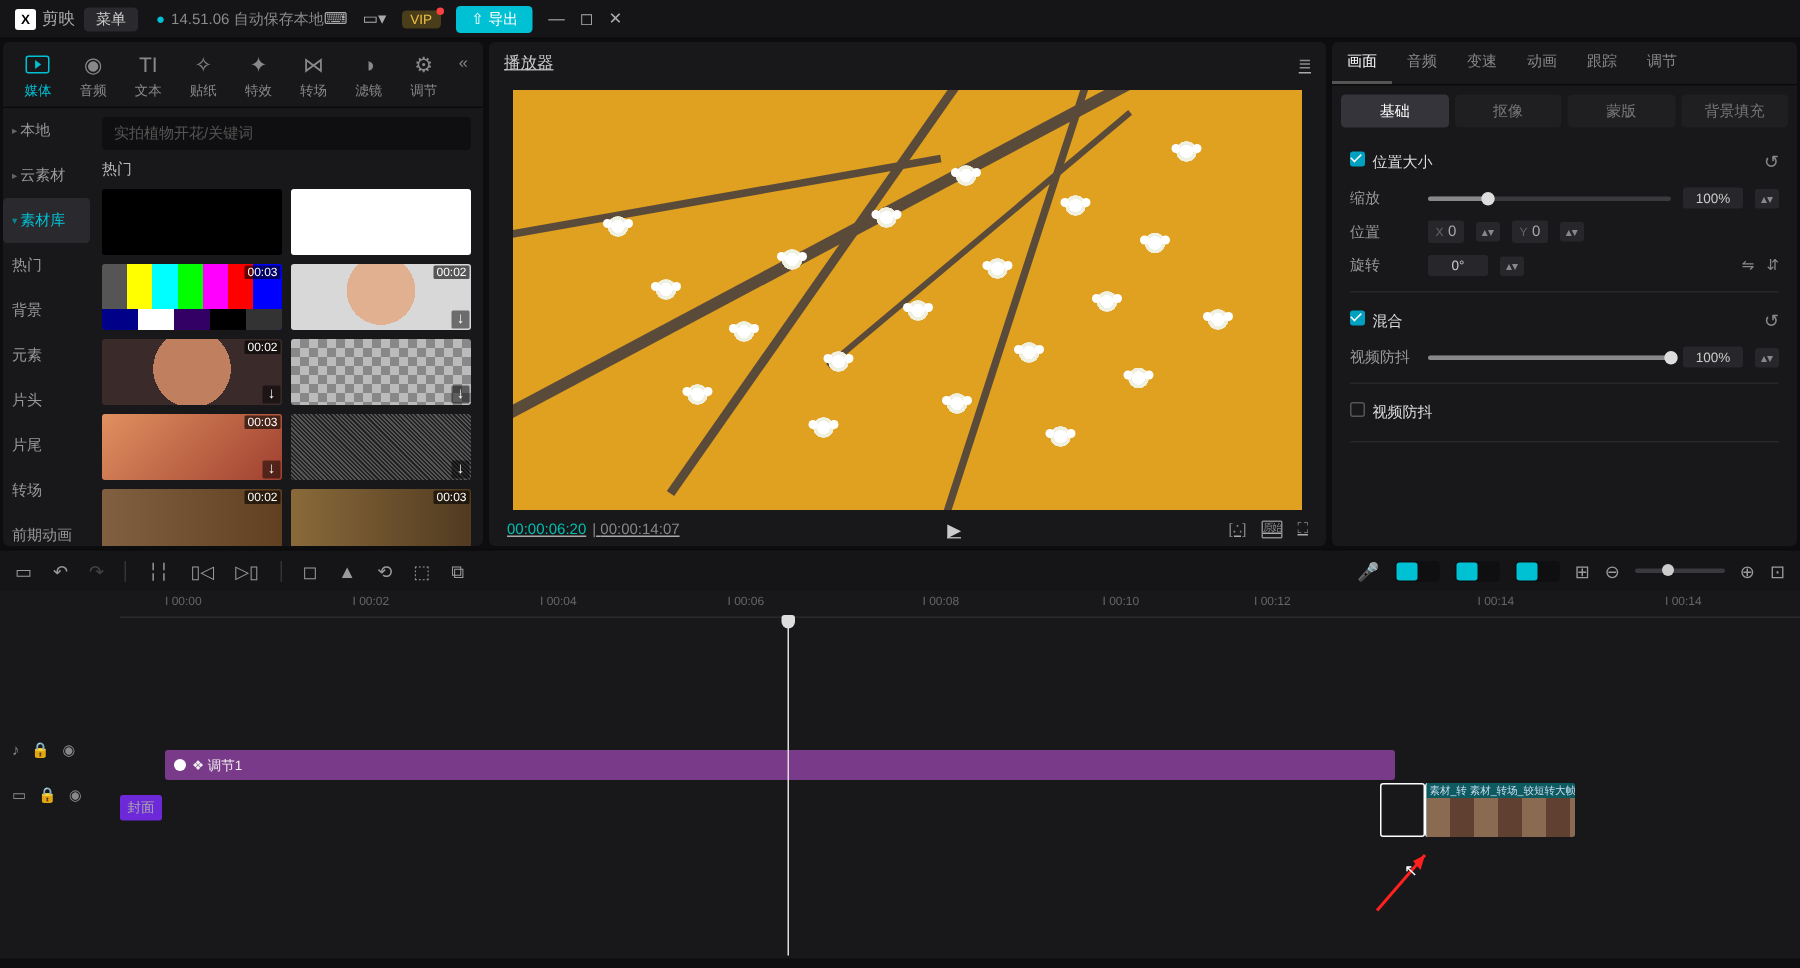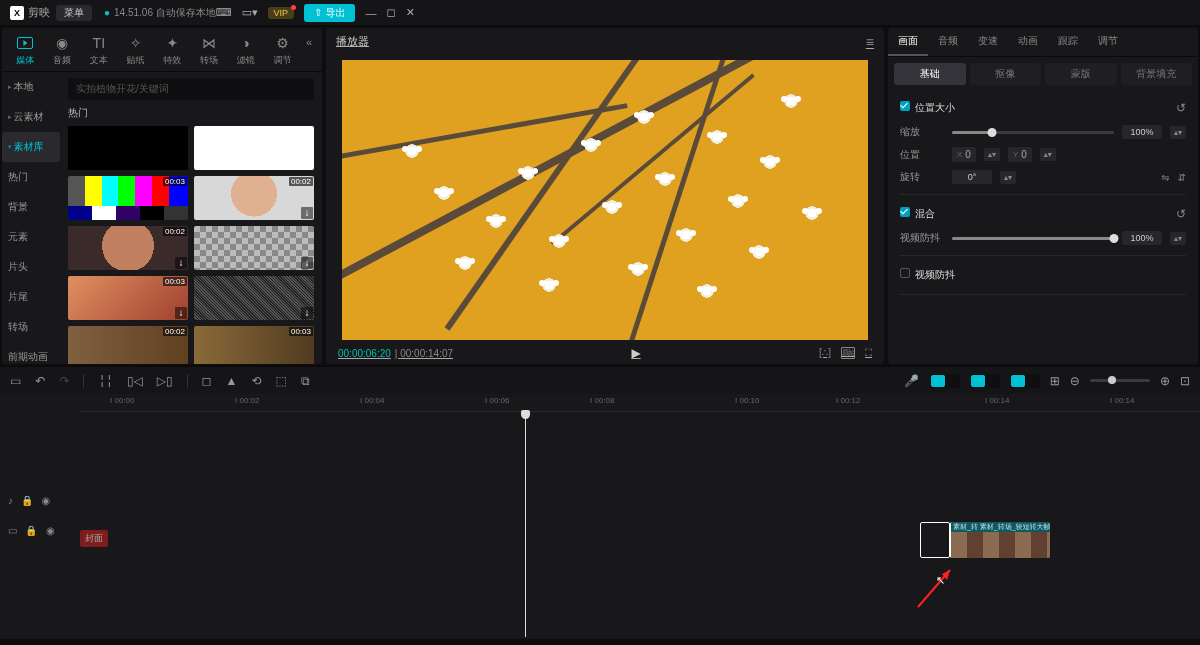--- a/index.html
+++ b/index.html
@@ -134,21 +134,21 @@
 .playhead::before{content:"";position:absolute;top:-2px;left:-4px;width:9px;height:9px;background:#ddd;border-radius:2px 2px 50% 50%;}
 .track{position:absolute;left:30px;height:20px;border-radius:2px;}
 .track-adj{top:88px;width:820px;background:#7a3a8a;padding:2px 6px;font-size:9px;color:#eee;display:flex;align-items:center;}
 .track-adj::before{content:"";width:8px;height:8px;background:#fff;border-radius:50%;margin-right:4px;}
 .track-vid{top:110px;width:940px;height:36px;background:#106a70;border-radius:2px;overflow:hidden;}
 .track-vid .label{position:absolute;top:0;left:0;right:0;height:10px;background:#0d5a60;font-size:8px;color:#cde;padding:0 4px;display:flex;gap:6px;}
 .track-vid .frames{position:absolute;top:10px;left:0;right:0;bottom:0;background:repeating-linear-gradient(90deg,#e0a020 0 20px,#5a4a3a 20px 22px,#e0a020 22px 26px);}
 .track-vid2{position:absolute;top:110px;left:870px;width:100px;height:36px;background:#106a70;border-radius:2px;overflow:hidden;border-left:1px solid #fff;}
 .track-vid2 .frames2{position:absolute;top:10px;left:0;right:0;bottom:0;background:repeating-linear-gradient(90deg,#8a6a50 0 16px,#604030 16px 32px);}
 .track-vid2 .label2{position:absolute;top:0;left:0;right:0;height:10px;background:#0d5a60;font-size:7px;color:#cde;padding:0 2px;white-space:nowrap;overflow:hidden;}
-.cover-tag{position:absolute;left:0px;top:118px;font-size:9px;color:#aaa;background:#7f1d1d;padding:2px 5px;border-radius:2px;}
+.cover-tag{position:absolute;left:0px;top:118px;font-size:9px;color:#aaa;background:#6d28d9;padding:2px 5px;border-radius:2px;}
 
 .sel-box{position:absolute;top:110px;left:840px;width:30px;height:36px;border:1.5px solid #fff;border-radius:2px;pointer-events:none;}
 
 .arrow{position:absolute;left:830px;top:150px;width:50px;height:50px;pointer-events:none;}
 .arrow svg{width:100%;height:100%;}
 .cursor{position:absolute;left:856px;top:162px;color:#fff;font-size:11px;}
 </style>
 </head>
 <body>
 
@@ -431,21 +431,21 @@
     <span class="tl-ico">⊡</span>
   </div>
 </div>
 
 <div class="timeline">
   <div class="ruler">
     <span class="tick" style="left:30px">I 00:00</span>
     <span class="tick" style="left:155px">I 00:02</span>
     <span class="tick" style="left:280px">I 00:04</span>
     <span class="tick" style="left:405px">I 00:06</span>
-    <span class="tick" style="left:510px">I 00:08</span>
+    <span class="tick" style="left:535px">I 00:08</span>
     <span class="tick" style="left:655px">I 00:10</span>
     <span class="tick" style="left:756px">I 00:12</span>
     <span class="tick" style="left:905px">I 00:14</span>
     <span class="tick" style="left:1030px">I 00:14</span>
   </div>
   <div class="tl-body">
     <div class="track-gutter">
       <div style="height:70px"></div>
       <div class="gutter-row">
           <span>♪</span>
@@ -453,20 +453,23 @@
           <span>◉</span>
         </div>
       <div style="height:6px"></div>
       <div class="gutter-row">
           <span>▭</span>
           <span>🔒</span>
           <span>◉</span>
         </div>
     </div>
     <div class="track-area">
+      <div class="track track-adj">
+          <span>❖ 调节1</span>
+        </div>
       <div class="sel-box"></div>
       <div class="track-vid2">
         <div class="label2">素材_转  素材_转场_较短转大帧  00</div>
         <div class="frames2"></div>
       </div>
       <span class="cover-tag">封面</span>
       <div class="playhead"></div>
       <div class="arrow">
         <svg viewBox="0 0 50 50">
             <line x1="8" y1="45" x2="40" y2="8" stroke="#ff2020" stroke-width="2"></line>

